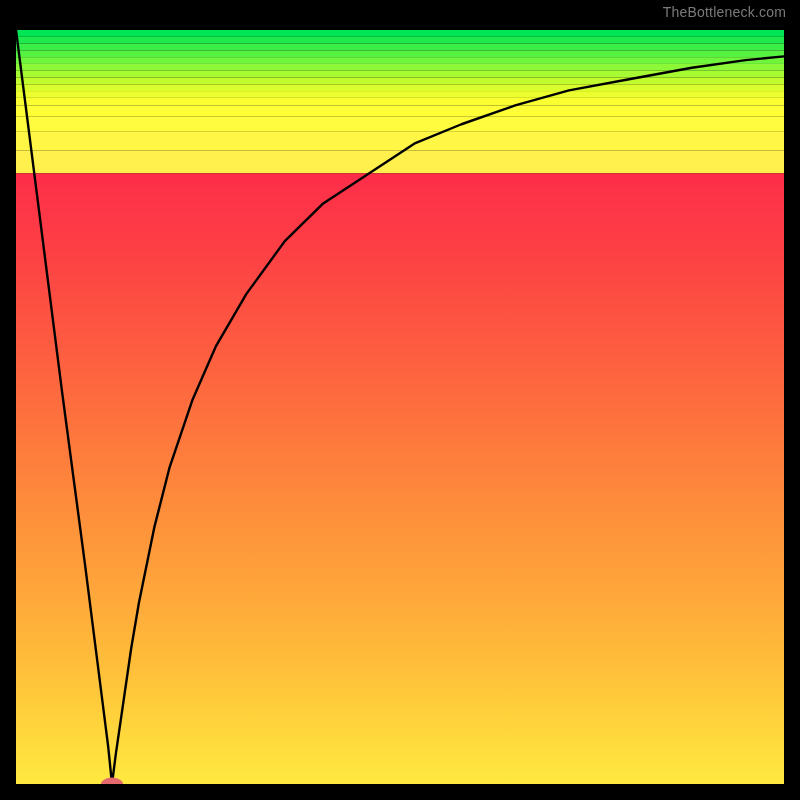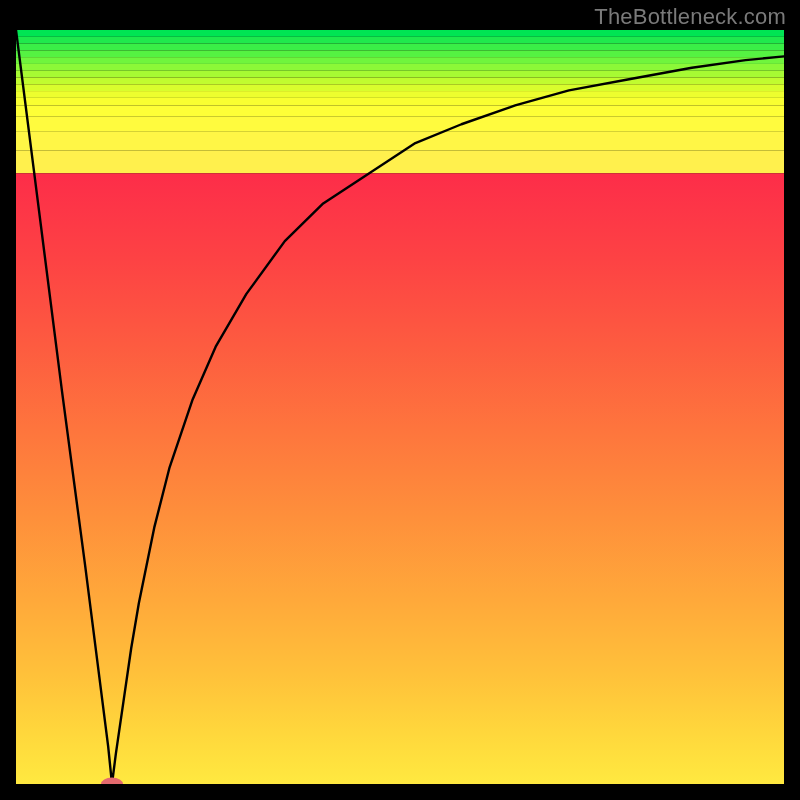--- a/index.html
+++ b/index.html
@@ -17,21 +17,21 @@
     top: 30px;
     width: 768px;
     height: 754px;
     background: #000;
   }
   .watermark {
     position: absolute;
     top: 4px;
     right: 14px;
     color: #7a7a7a;
-    font-size: 22px;
+    font-size: 14px;
     font-weight: 500;
     letter-spacing: 0.2px;
     user-select: none;
   }
   svg { display: block; }
 </style>
 </head>
 <body>
 
 <div class="watermark">TheBottleneck.com</div>

